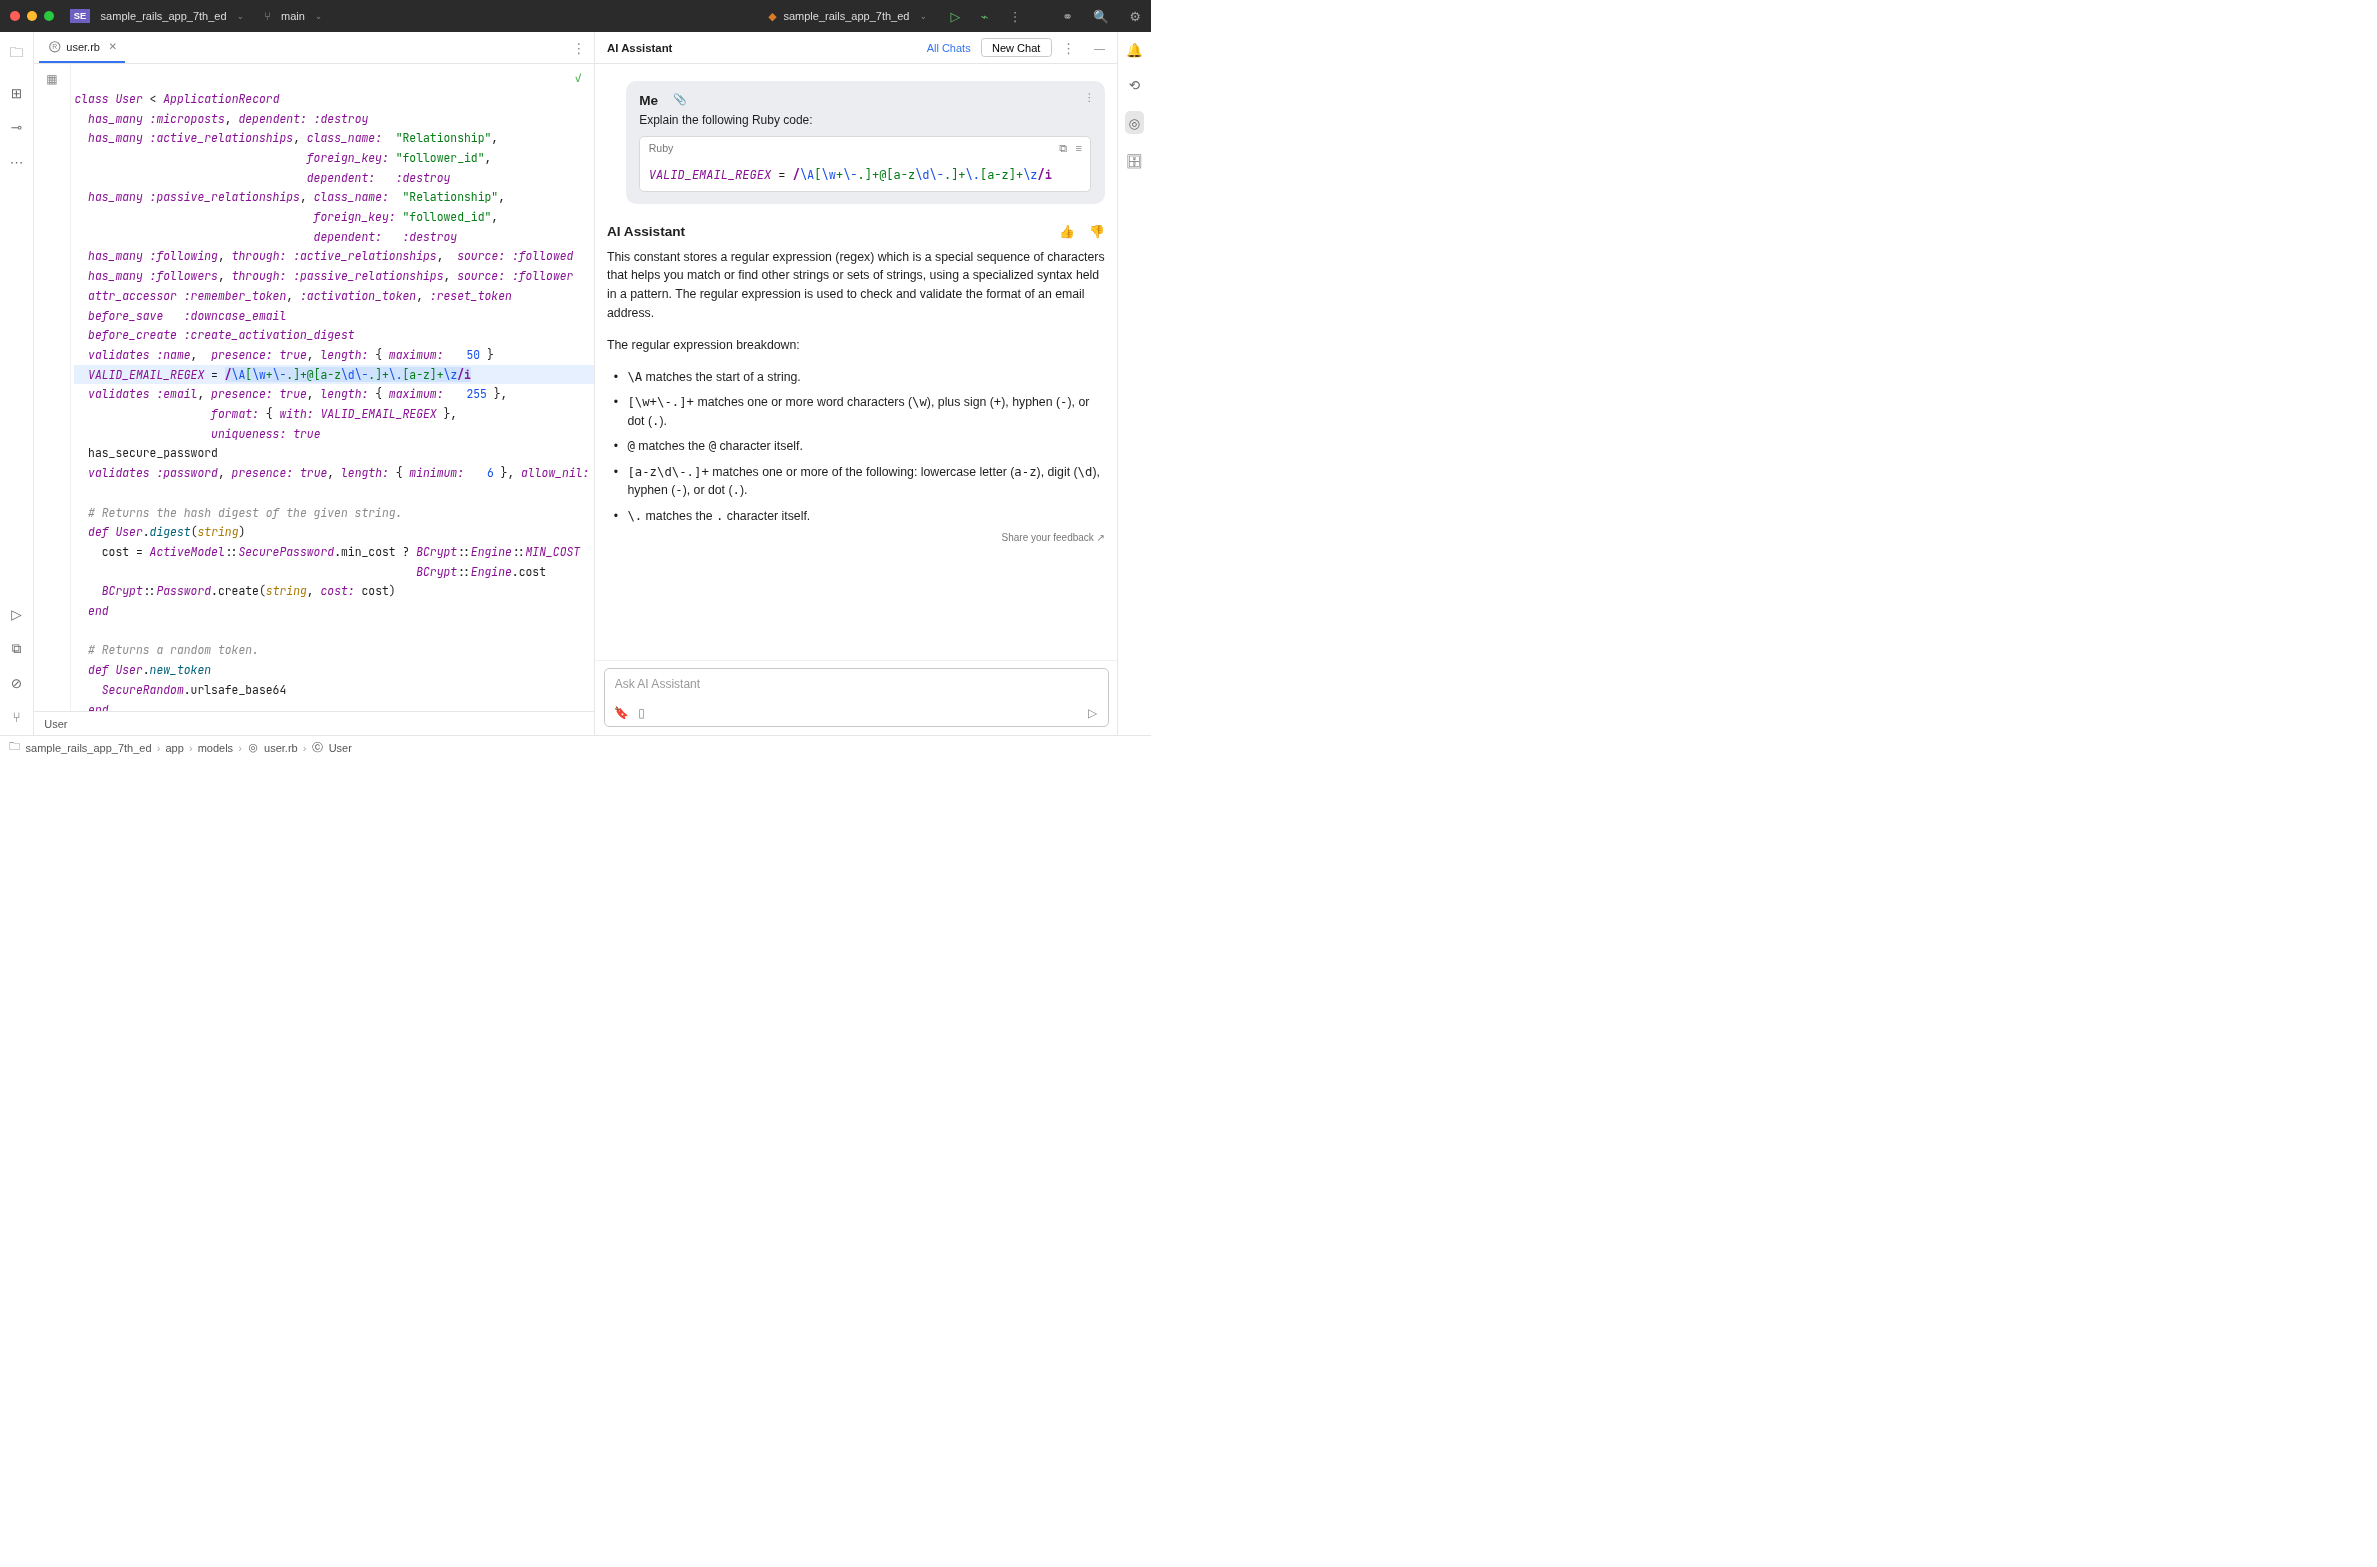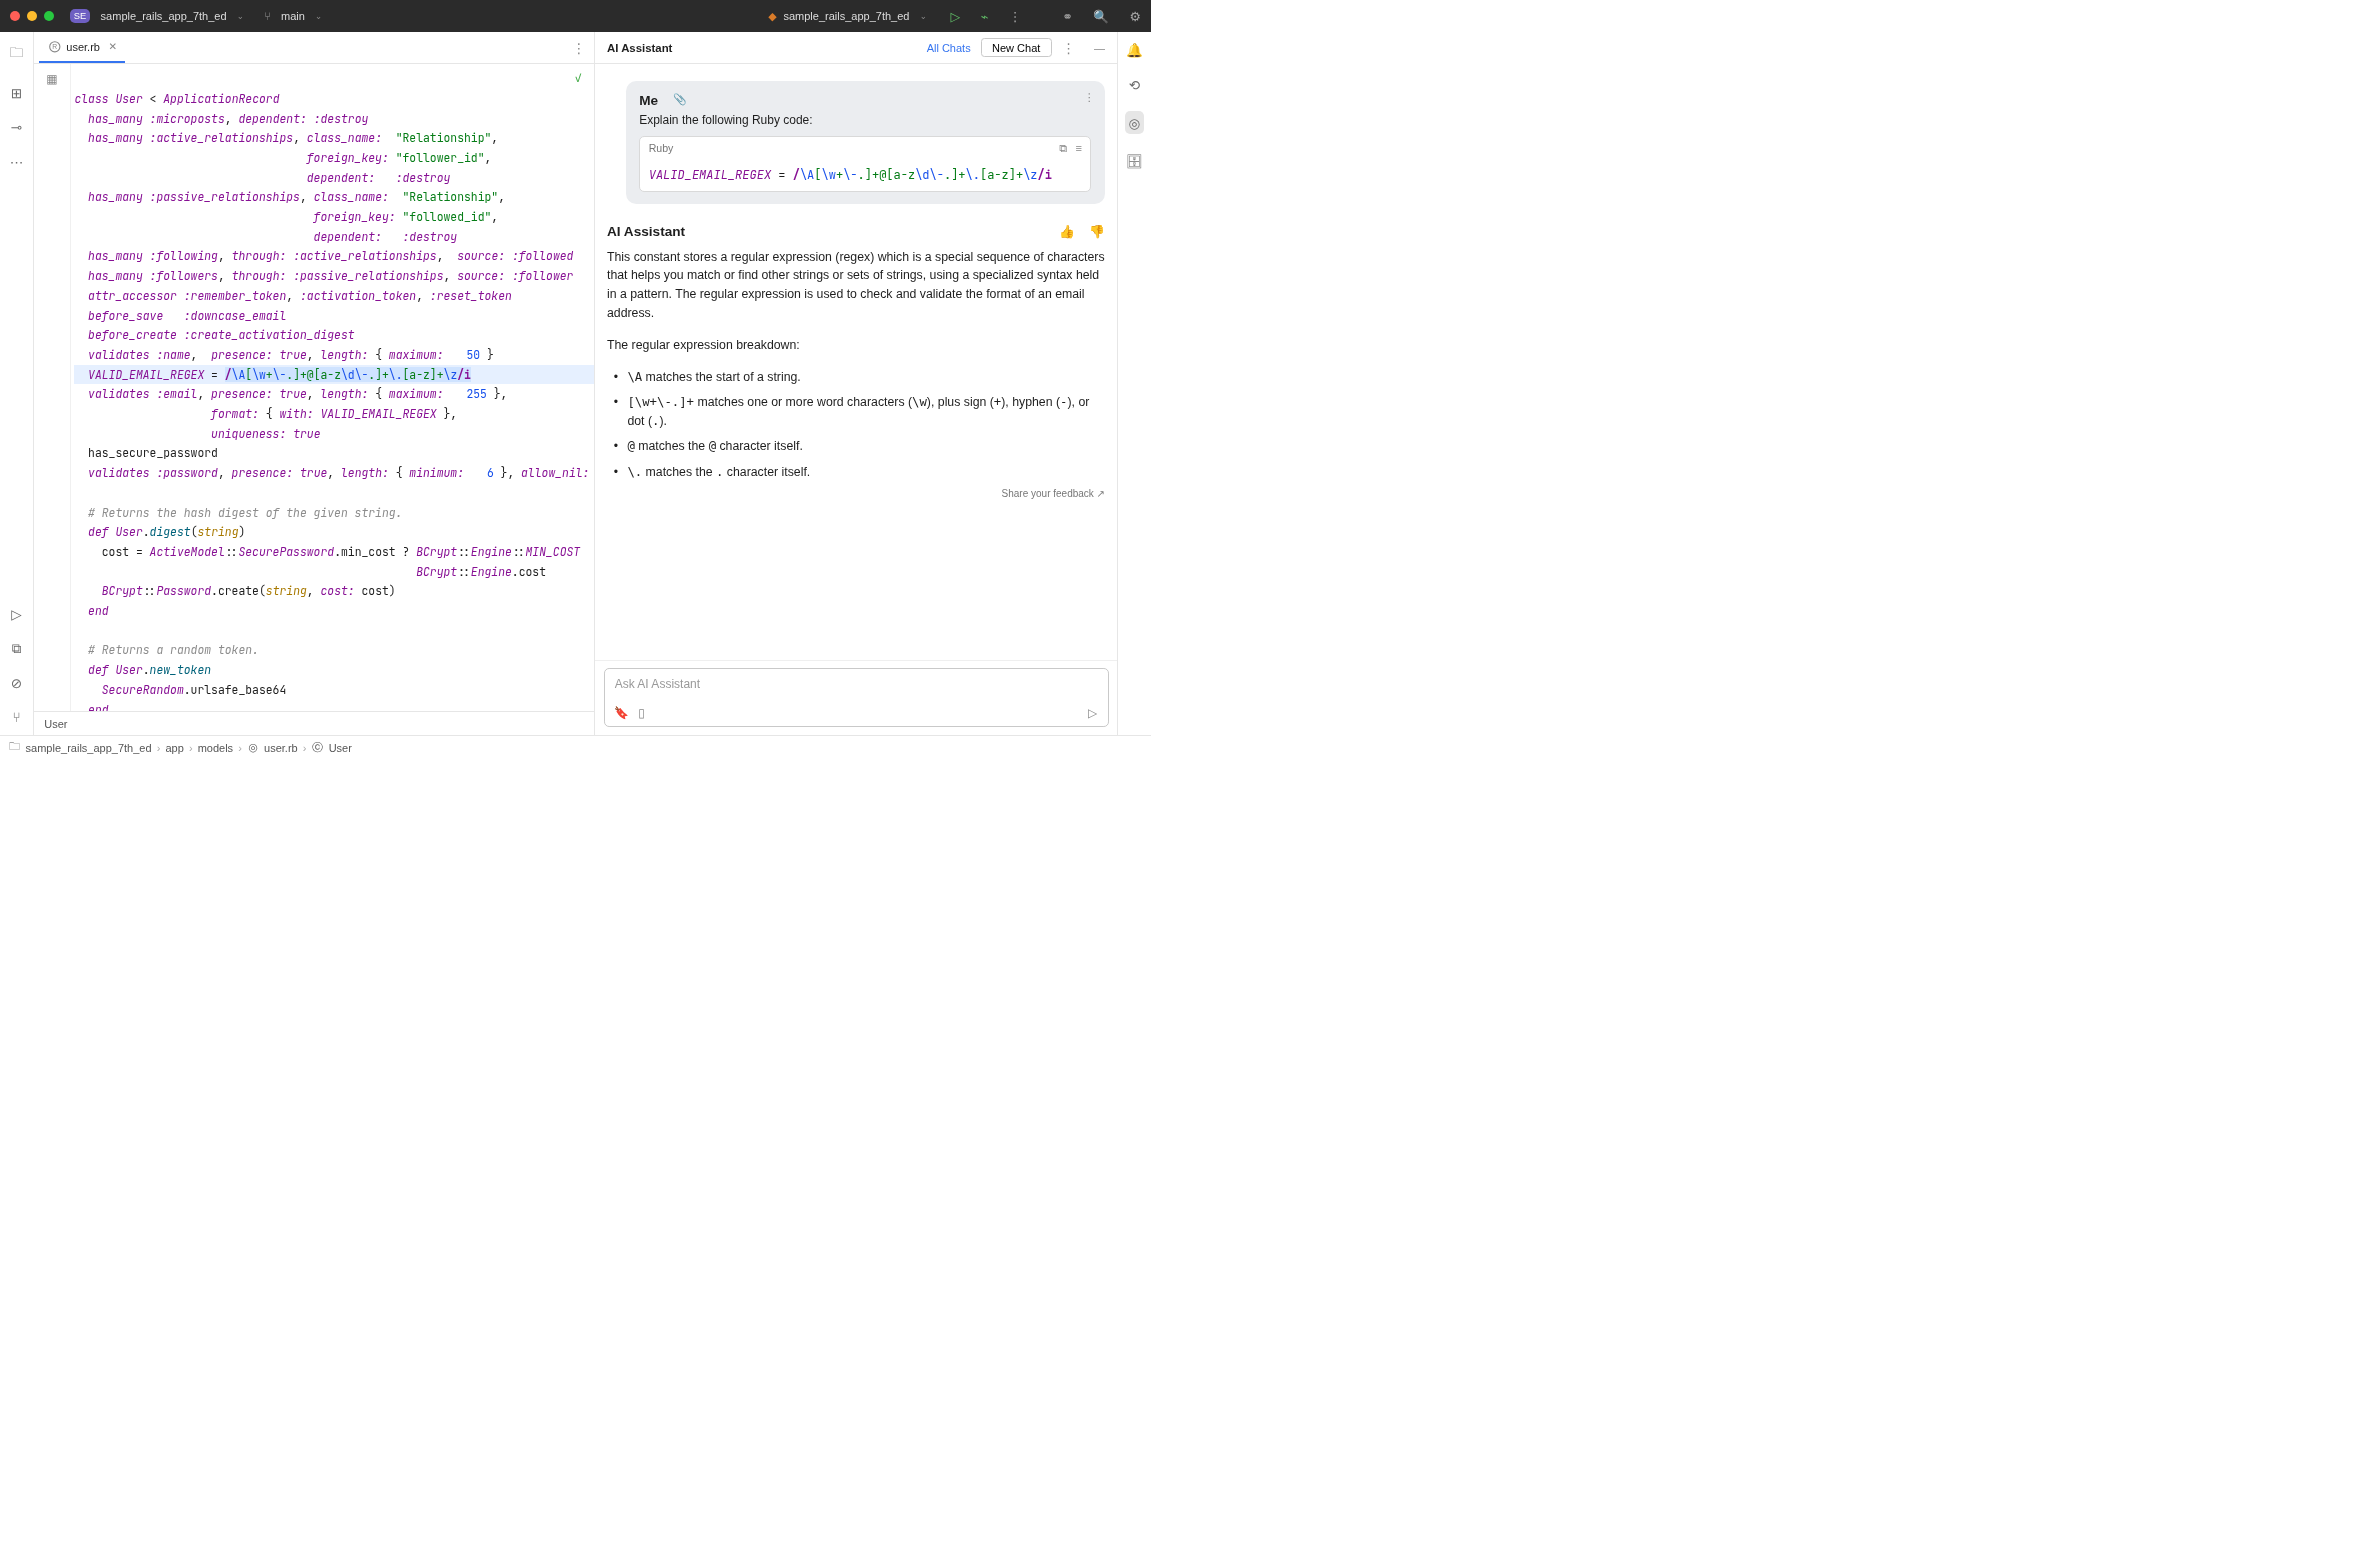--- a/index.html
+++ b/index.html
@@ -22,23 +22,23 @@
 }
 .traffic-lights { display: flex; gap: 6.8px; margin-right: 8.5px; }
 .tl { width: 10.2px; height: 10.2px; border-radius: 50%; }
 .tl-close { background: #ff5f57; }
 .tl-min { background: #febc2e; }
 .tl-max { background: #28c840; }
 .proj-badge {
   background: #6e5fc2;
   color: #fff;
   font-size: 9.3px;
-  font-weight: 400;
+  font-weight: 700;
   padding: 1.7px 4.2px;
-  border-radius: 5px;
+  border-radius: 0;
 }
 .proj-name { color: #ddd; font-size: 11px; margin-left: 3.4px; }
 .chev { color: #888; font-size: 8.5px; margin: 0 3.4px; }
 .branch-icon { color: #999; font-size: 11px; margin-left: 10.2px; }
 .branch-name { color: #ddd; margin-left: 3.4px; }
 .tb-spacer { flex: 1; }
 .tb-icon { color: #aaa; font-size: 12.7px; margin-left: 13.6px; cursor: pointer; }
 .run-config { color: #ddd; font-size: 11px; }
 .run-icon { color: #aaa; margin-left: 3.4px; }
 
@@ -403,20 +403,21 @@
 
 
       <p class="asst-para">This constant stores a regular expression (regex) which is a special sequence of characters that helps you match or find other strings or sets of strings, using a specialized syntax held in a pattern. The regular expression is used to check and validate the format of an email address.</p>
 
       <p class="asst-para">The regular expression breakdown:</p>
 
       <ul class="asst-list">
         <li><code>\A</code><span> matches the start of a string.</span></li>
         <li><code>[\w+\-.]+</code><span> matches one or more word characters (</span><code>\w</code><span>), plus sign (</span><code>+</code><span>), hyphen (</span><code>-</code><span>), or dot (</span><code>.</code><span>).</span></li>
         <li><code>@</code><span> matches the </span><code>@</code><span> character itself.</span></li>
+        <li><code>[a-z\d\-.]+</code><span> matches one or more of the following: lowercase letter (</span><code>a-z</code><span>), digit (</span><code>\d</code><span>), hyphen (</span><code>-</code><span>), or dot (</span><code>.</code><span>).</span></li>
         <li><code>\.</code><span> matches the </span><code>.</code><span> character itself.</span></li>
       </ul>
 
       <div class="feedback-link">Share your feedback ↗</div>
     </div>
 
     <div class="asst-input-wrap">
       <div class="asst-input">
         <div class="asst-input-ph">Ask AI Assistant</div>
         <div class="asst-input-row">

